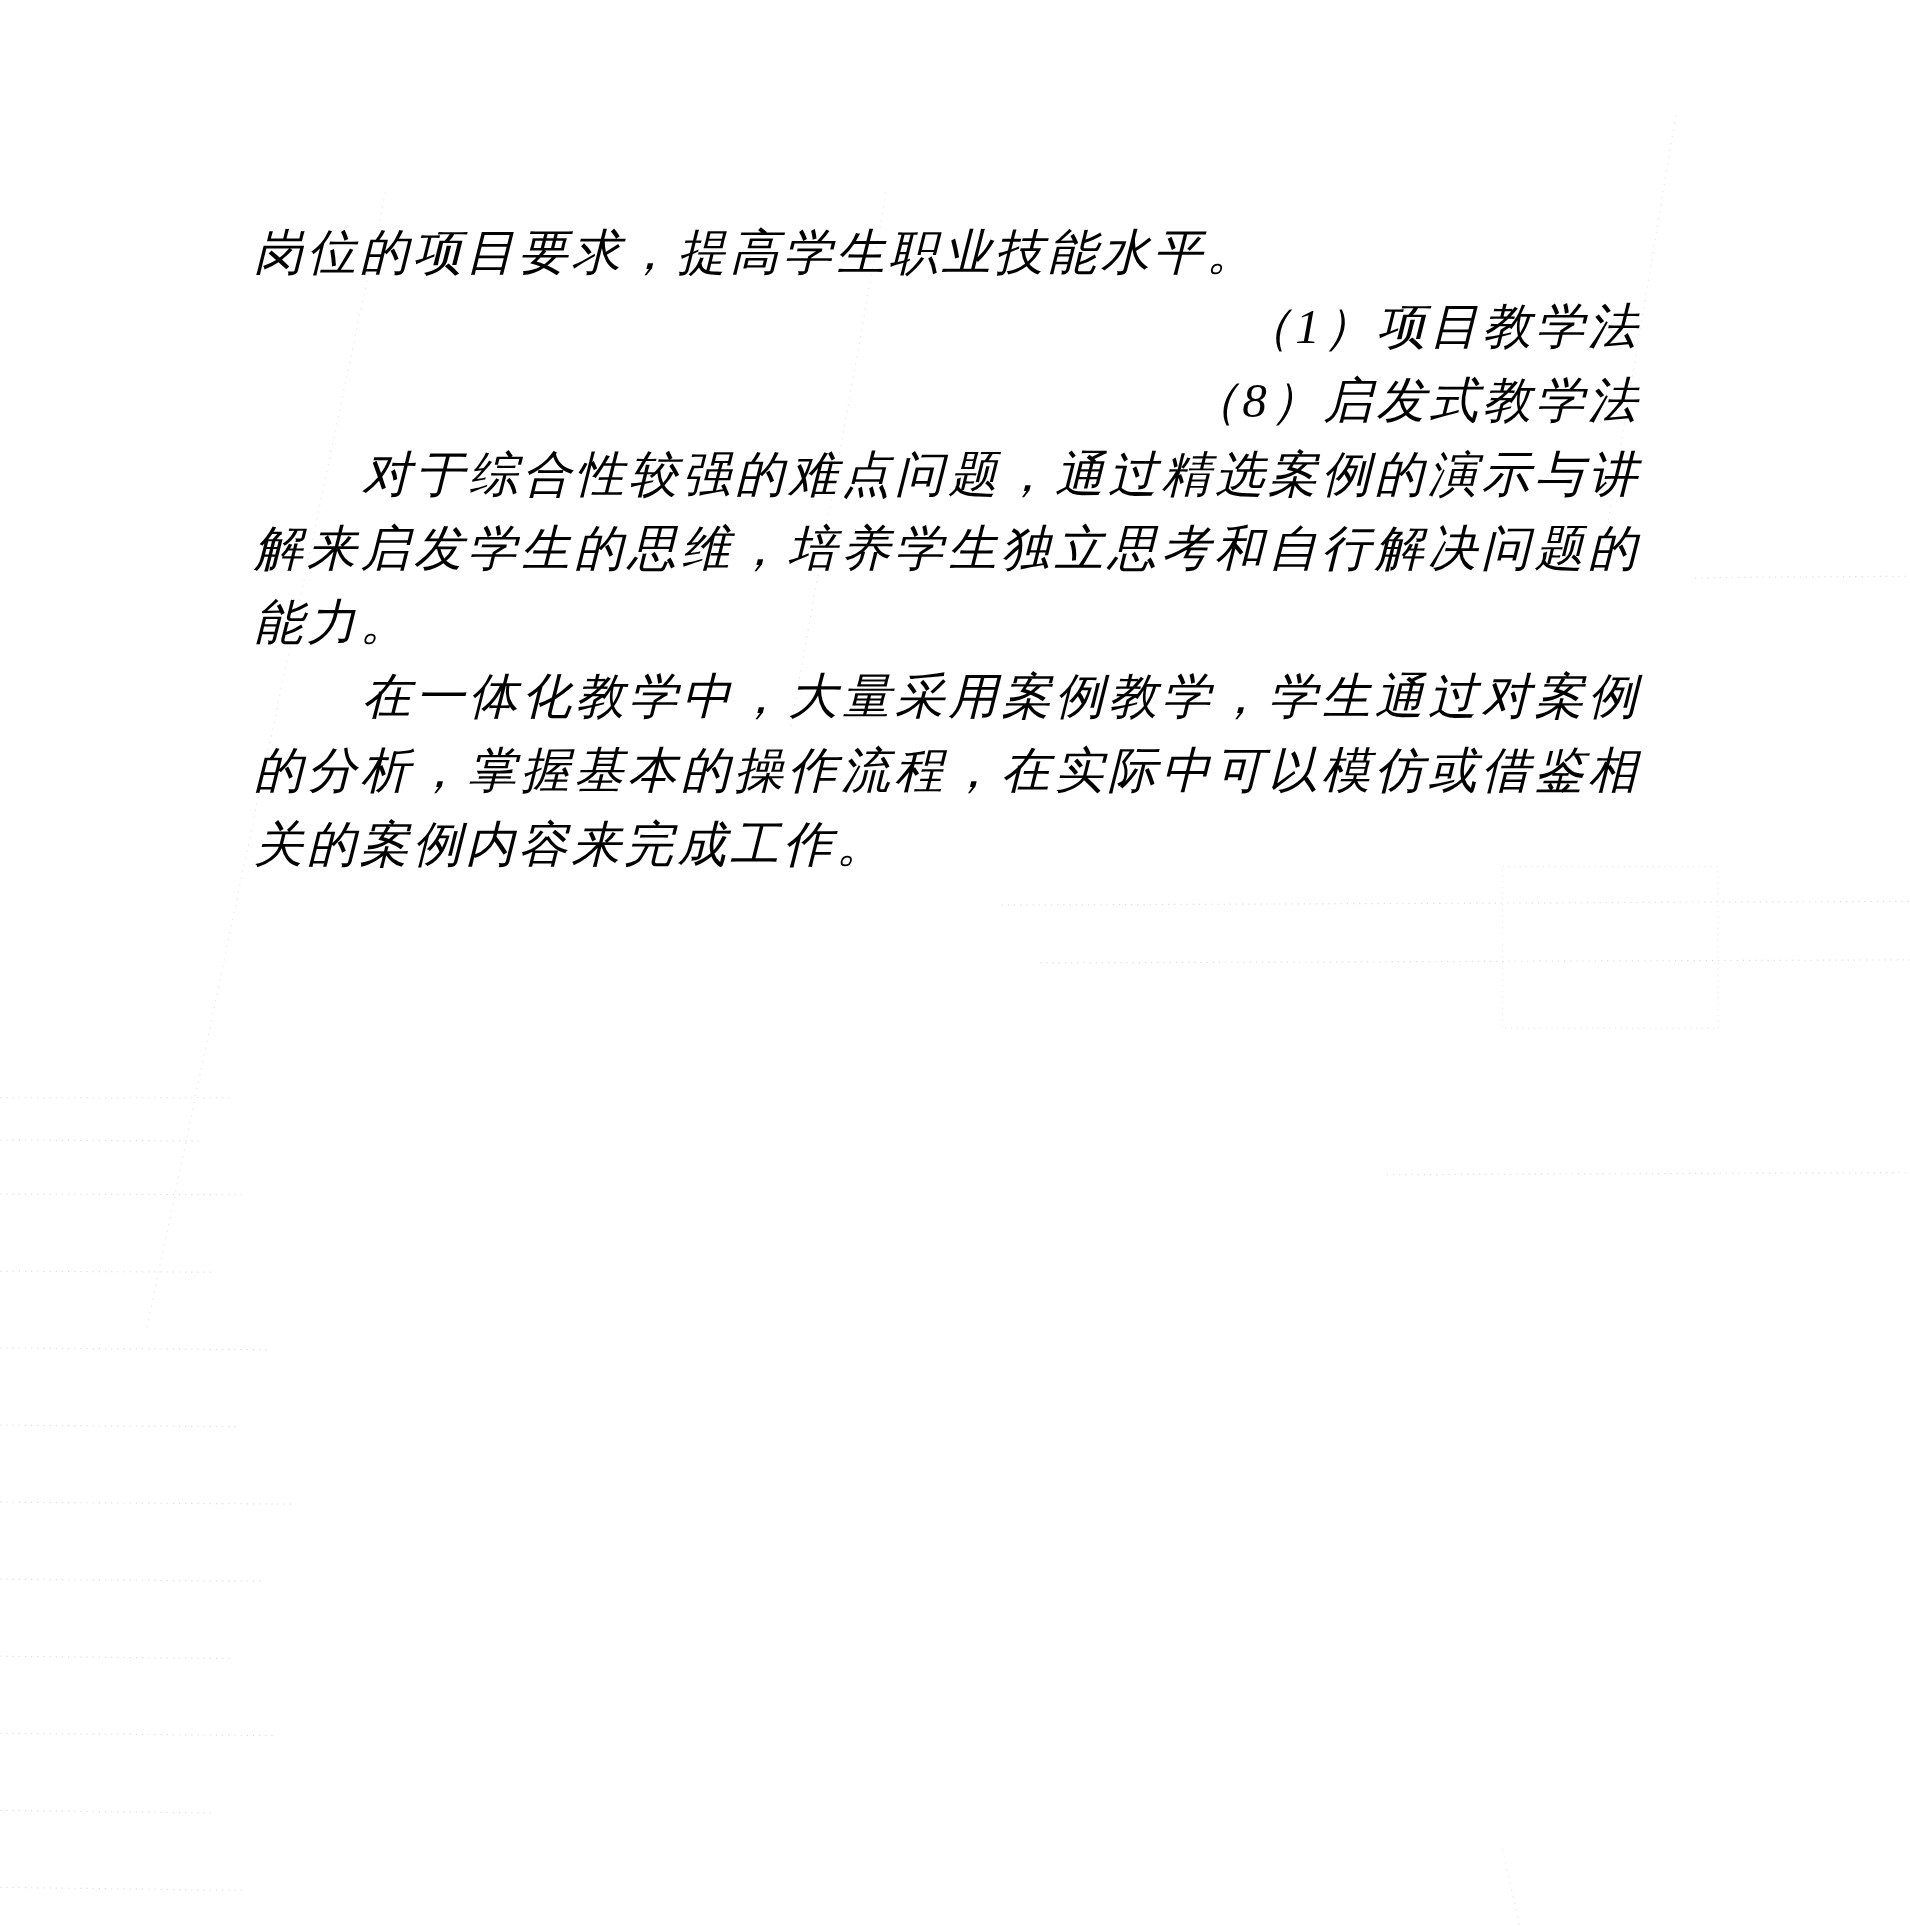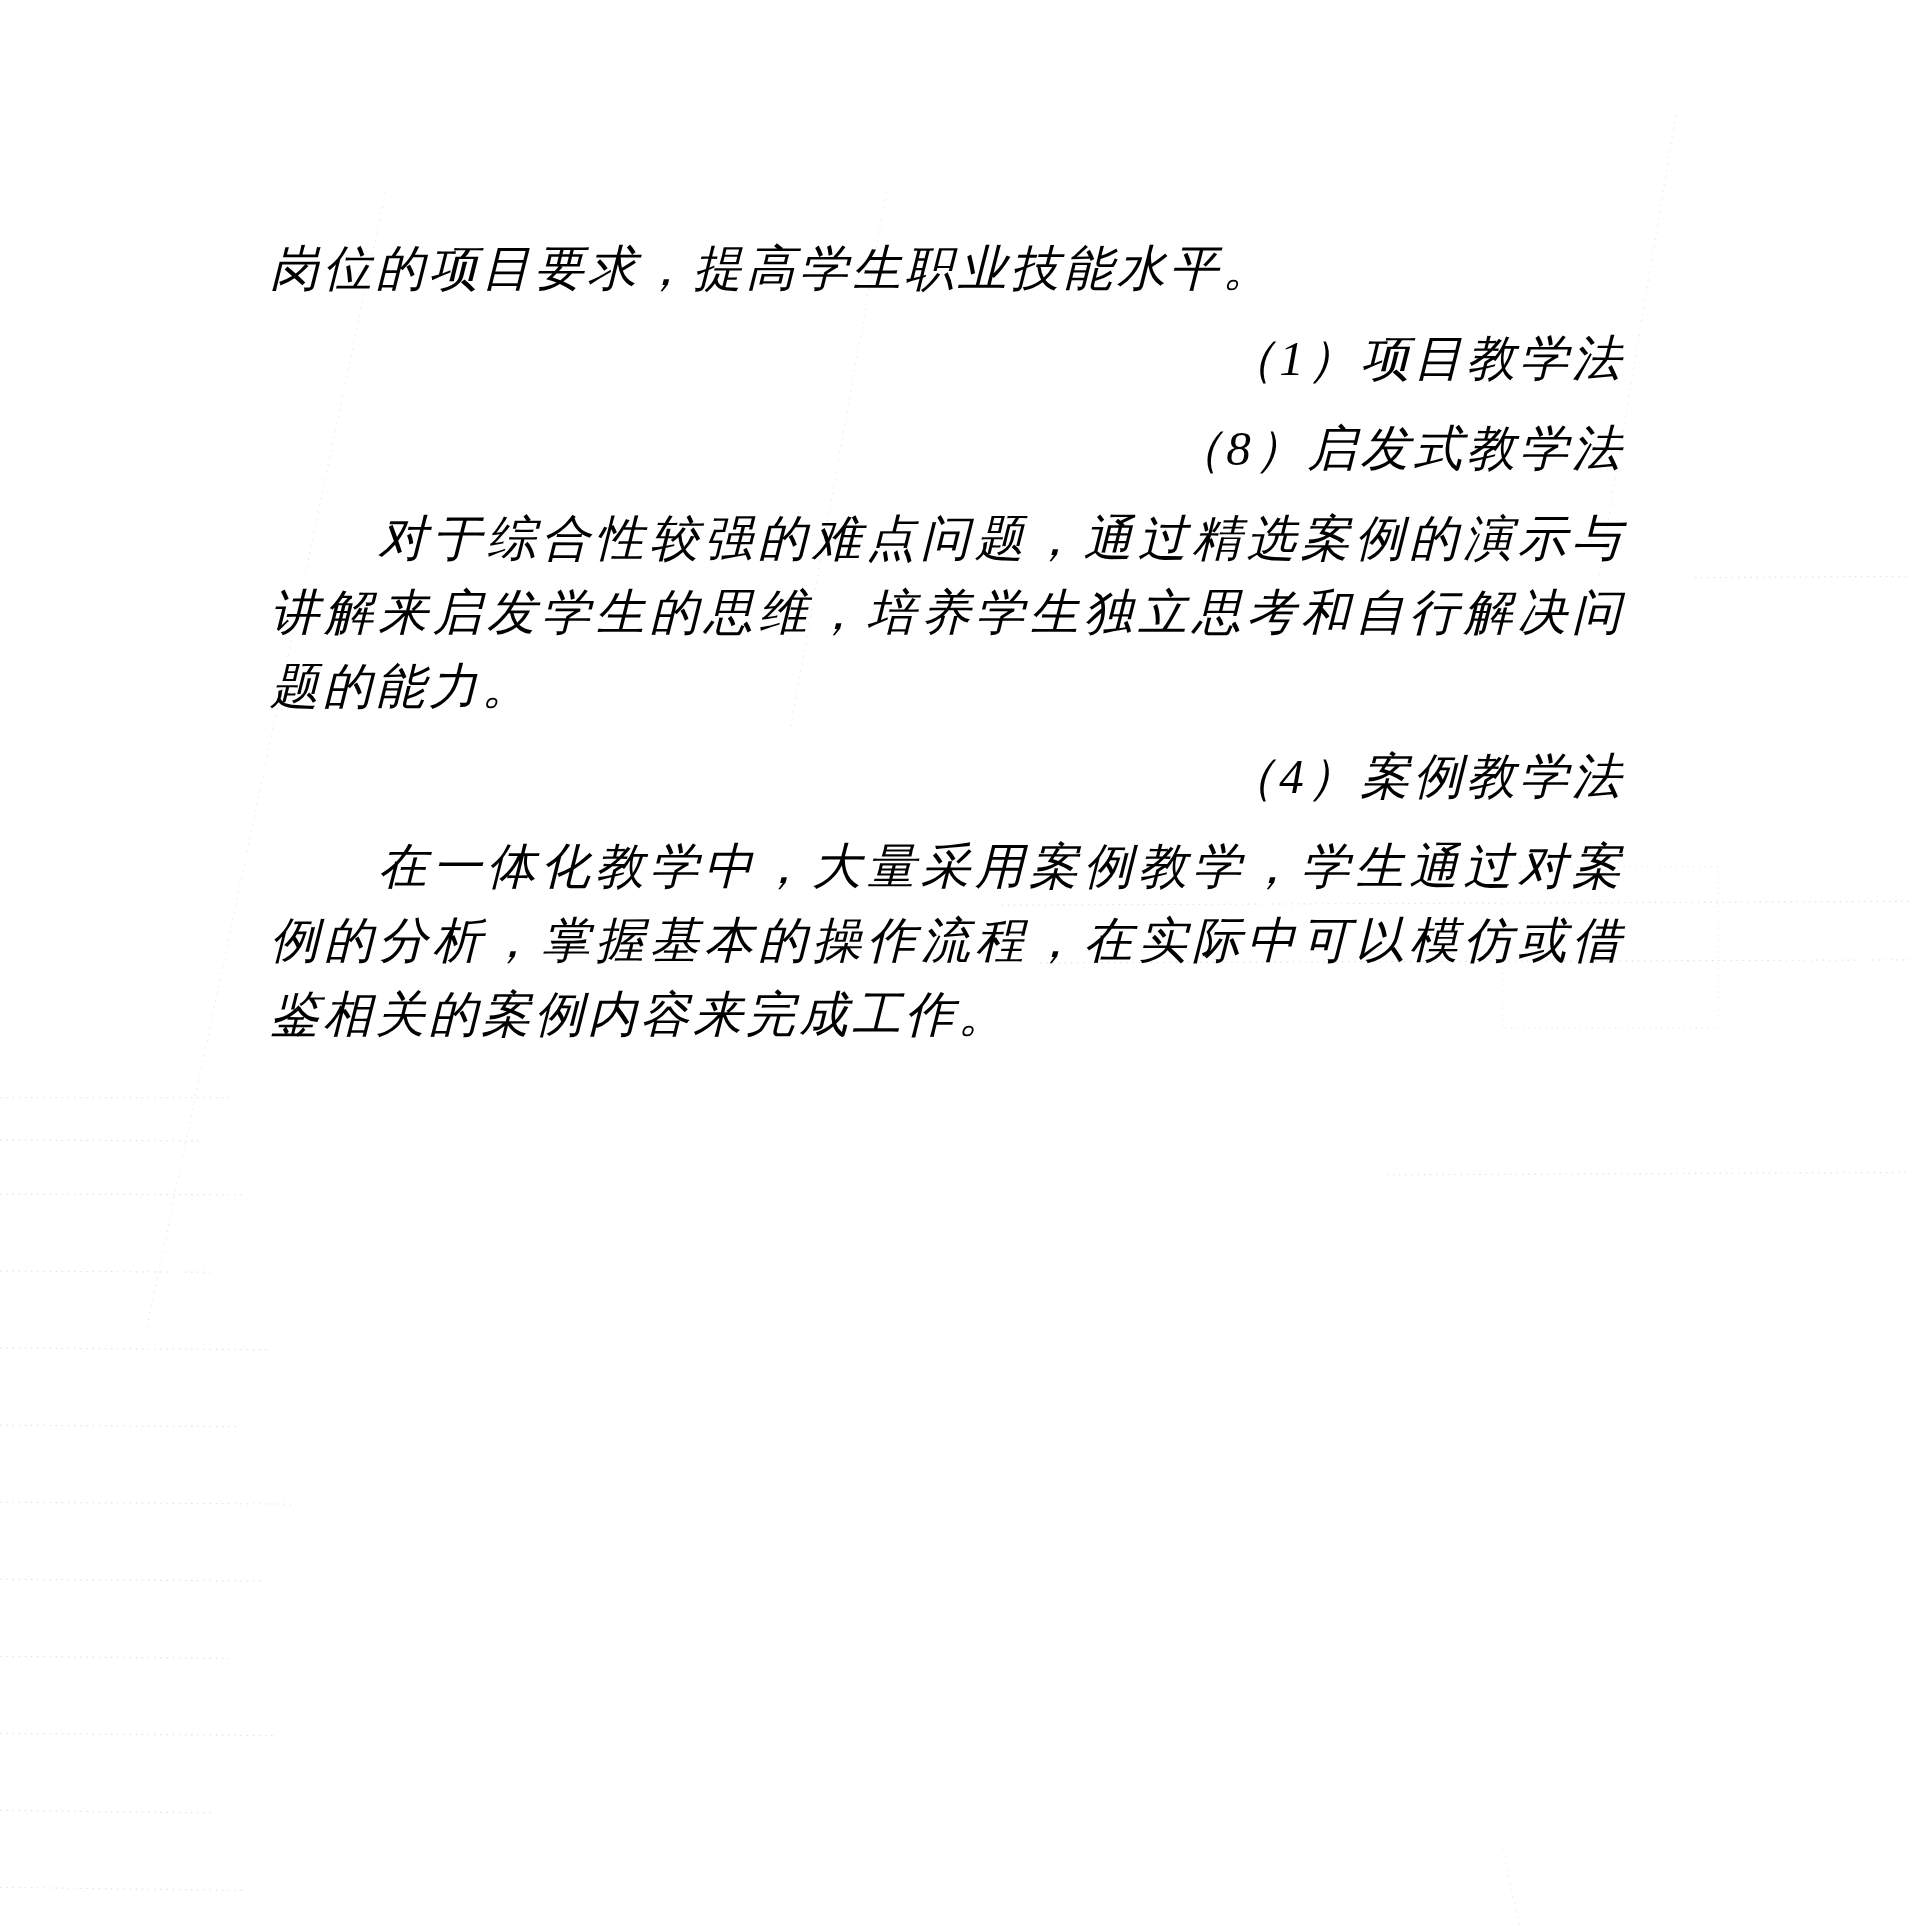--- a/index.html
+++ b/index.html
@@ -27,21 +27,21 @@
     left: 254px;
     top: 216px;
     width: 1387px;
     color: #000000;
     font-size: 49px;
     line-height: 74px;
     letter-spacing: 3.9px;
     font-style: italic; 
   }
   .textblock p {
-    margin: 16px;
+    margin: 0;
     padding: 0;
   }
   .p-cont {
     text-align: justify;
   }
   .p-head {
     text-indent: 108px;
     text-align: right;
   }
   .p-body {
@@ -108,19 +108,18 @@
       <rect x="3900" y="2250" width="560" height="420"></rect>
       <rect x="3300" y="5950" width="620" height="380"></rect>
     </g>
   </svg>
 
   <div class="textblock">
     <p class="p-cont">岗位的项目要求，提高学生职业技能水平。</p>
     <p class="p-head">（1）项目教学法</p>
     <p class="p-head">（8）启发式教学法</p>
     <p class="p-body">对于综合性较强的难点问题，通过精选案例的演示与讲解来启发学生的思维，培养学生独立思考和自行解决问题的能力。</p>
-    <p class="p-head">（4）案例教学法</p>
     <p class="p-body">在一体化教学中，大量采用案例教学，学生通过对案例的分析，掌握基本的操作流程，在实际中可以模仿或借鉴相关的案例内容来完成工作。</p>
 
   </div>
 
 </div>
 
 
 </body></html>

